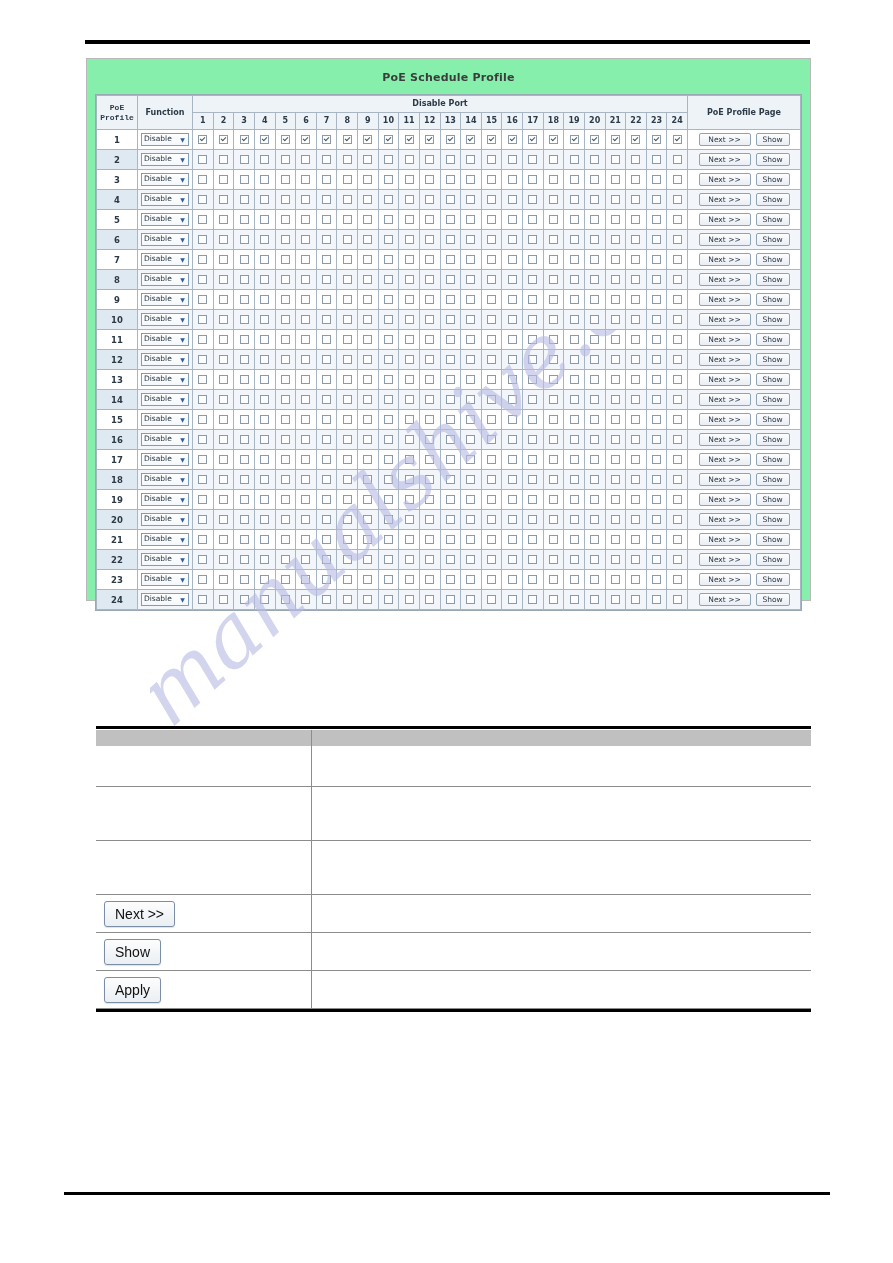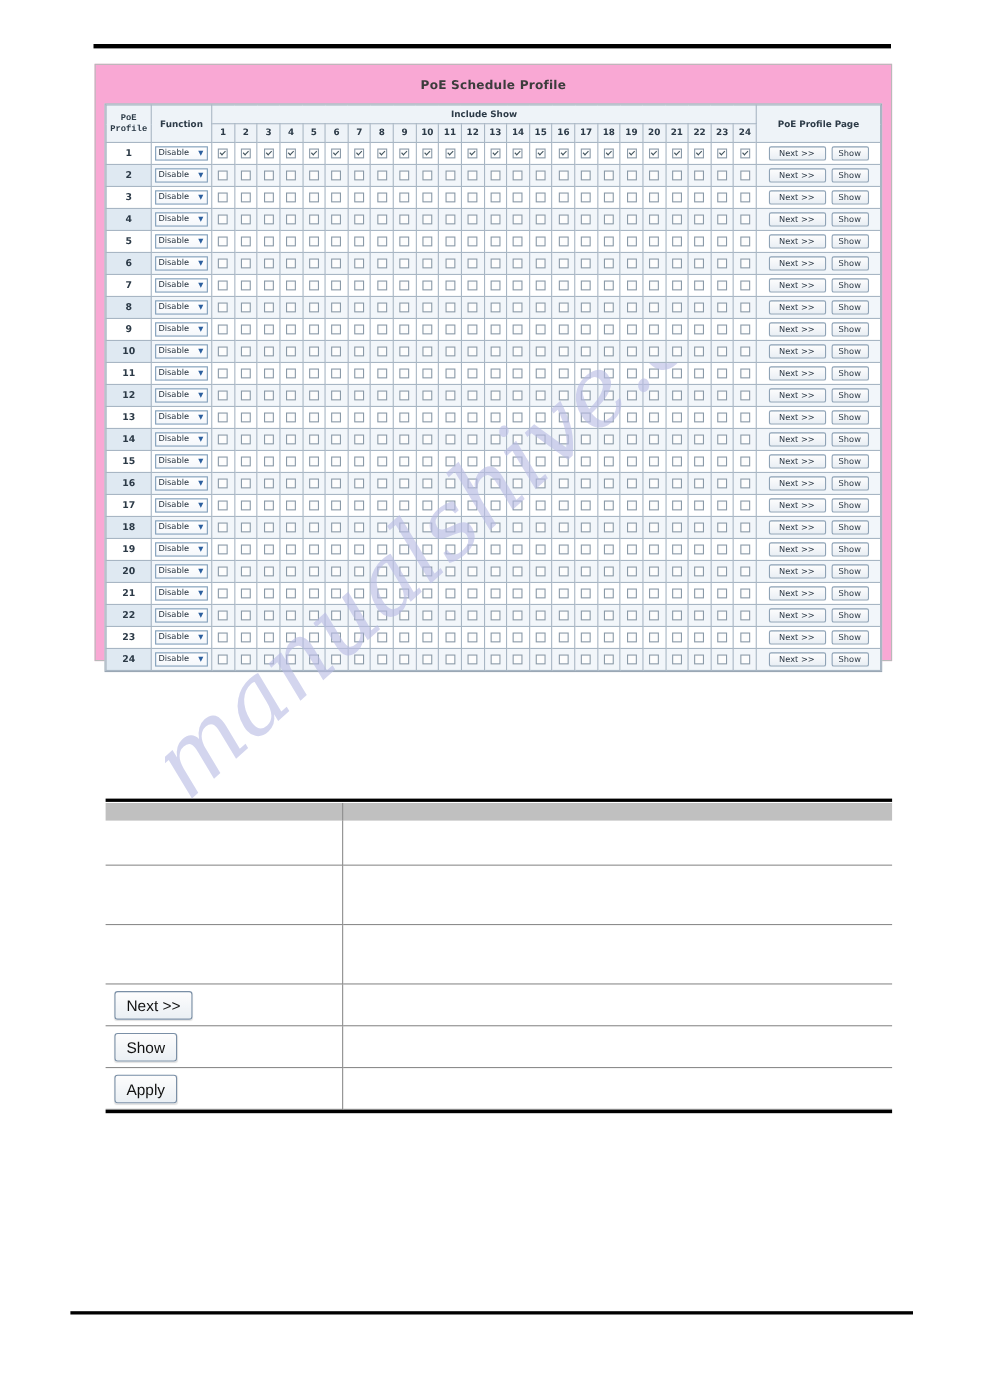--- a/index.html
+++ b/index.html
@@ -53,21 +53,21 @@
     opacity: 0.62;
   }
 
   
   .shot {
     position: absolute;
     left: 86px;
     top: 58px;
     width: 725px;
     height: 543px;
-    background: #f9a8d4;
+    background: #86efac;
     border: 1px solid #b9b9b9;
     box-sizing: border-box;
     z-index: 10;
   }
   .shot-title {
     text-align: center;
     font-family: "DejaVu Sans", sans-serif;
     font-size: 11px;
     font-weight: bold;
     color: #3c3c3c;
@@ -274,21 +274,21 @@
 
 <div class="shot">
   <div class="shot-title">PoE Schedule Profile</div>
 
   <div class="grid-wrap">
     <table class="poe">
       <thead>
         <tr>
           <th class="h-profile" rowspan="2">PoE Profile</th>
           <th class="h-function" rowspan="2">Function</th>
-          <th class="h-include" colspan="24">Include Show</th>
+          <th class="h-include" colspan="24">Disable Port</th>
           <th class="h-page" rowspan="2">PoE Profile Page</th>
         </tr>
         <tr id="port-header-row">
             <th class="portnum">1</th>
             <th class="portnum">2</th>
             <th class="portnum">3</th>
             <th class="portnum">4</th>
             <th class="portnum">5</th>
             <th class="portnum">6</th>
             <th class="portnum">7</th>

